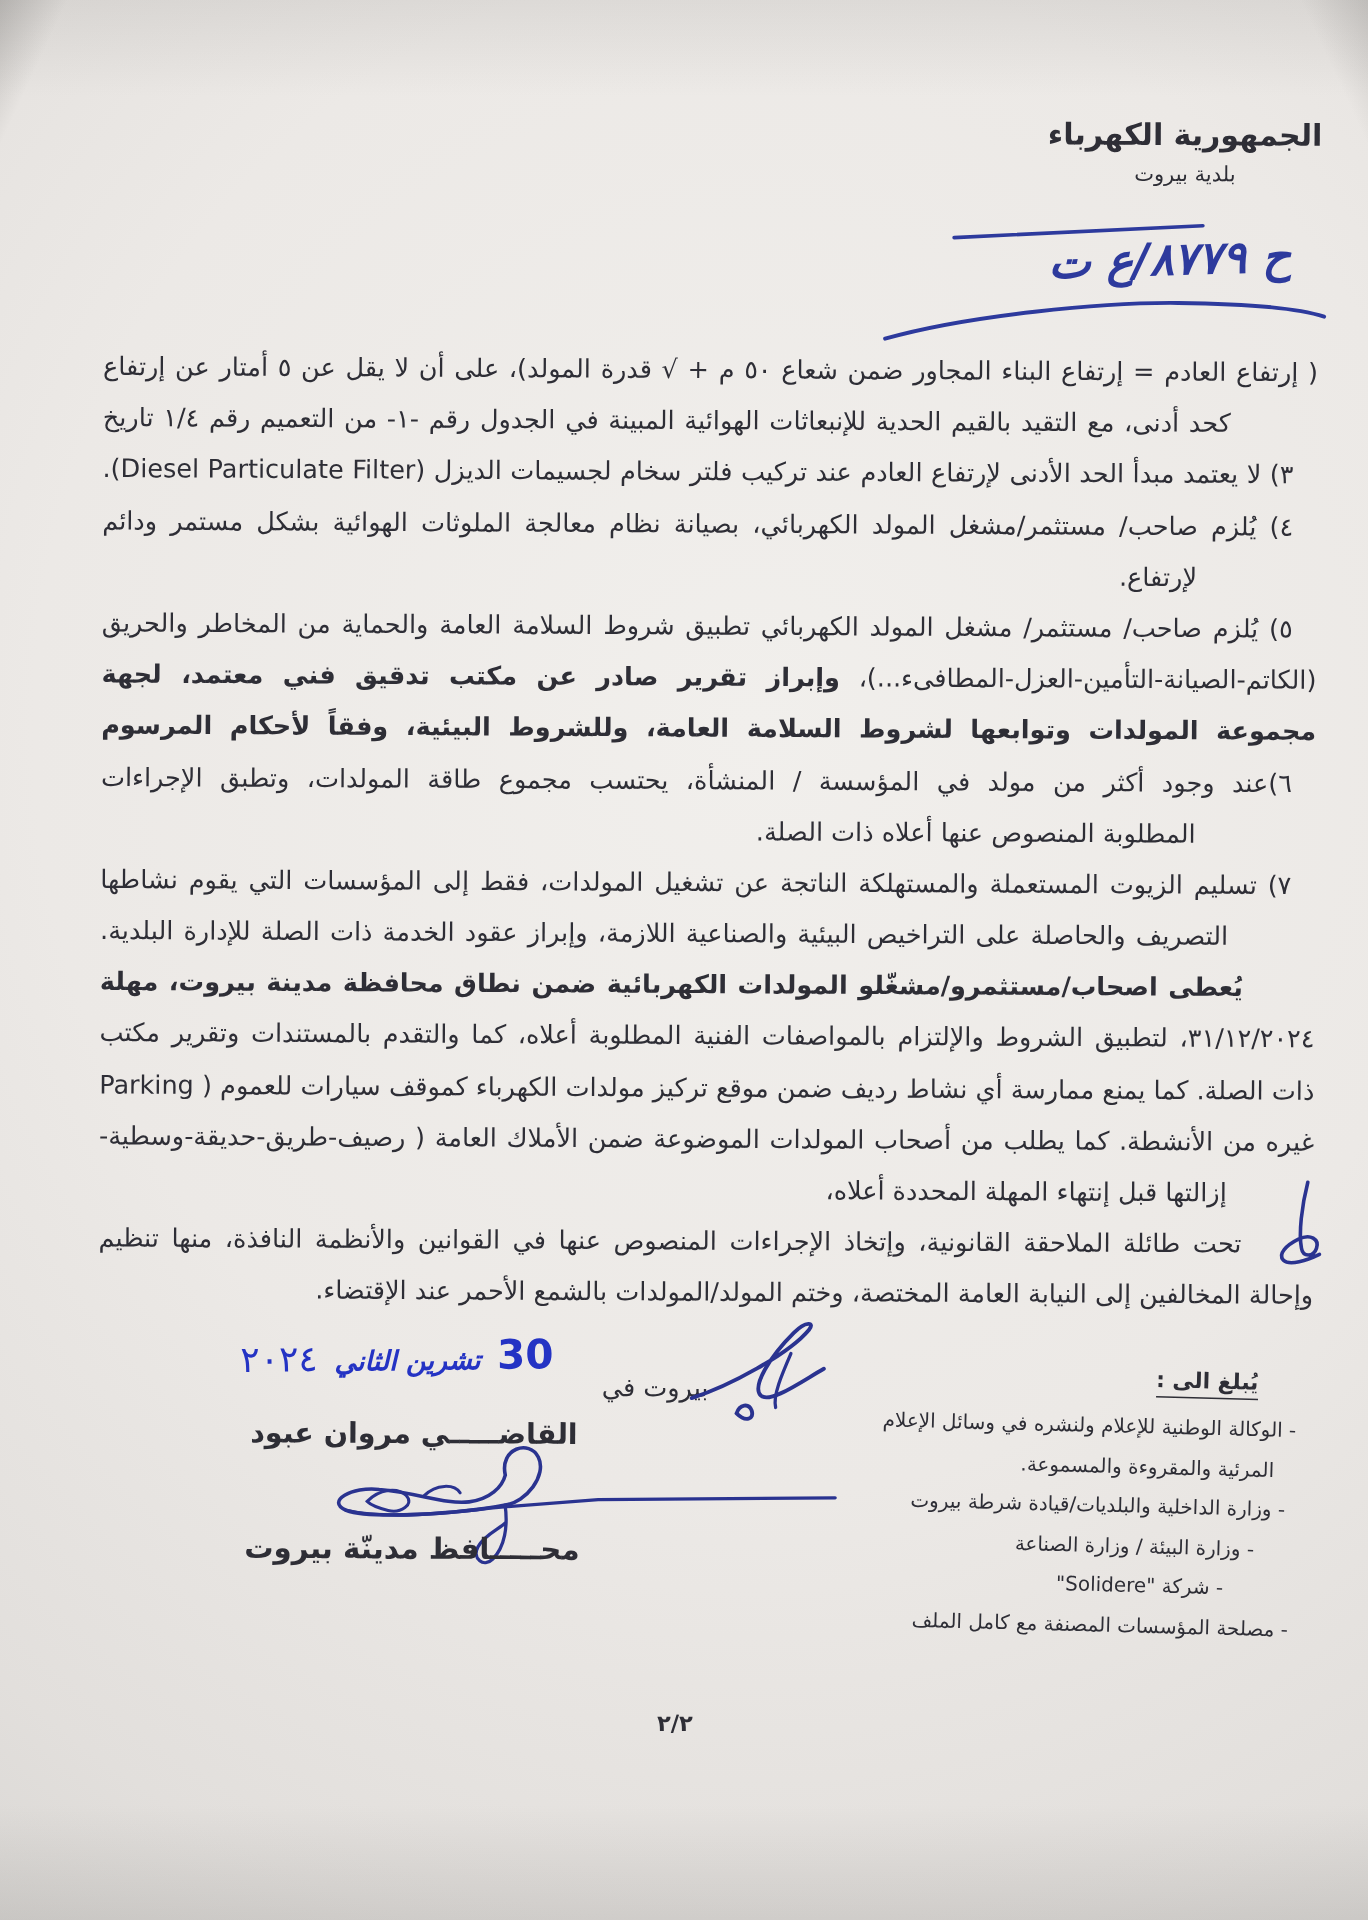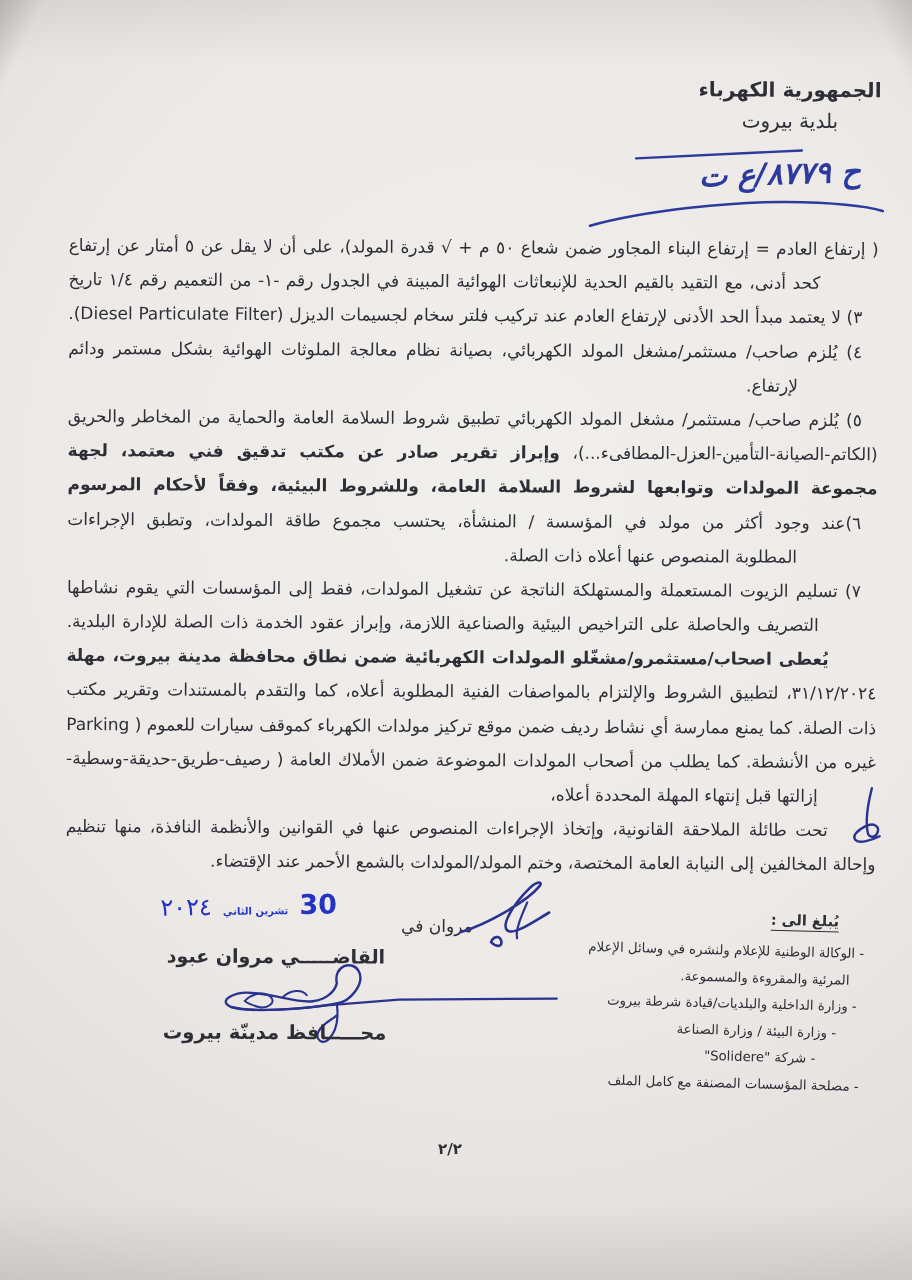--- a/index.html
+++ b/index.html
@@ -16,21 +16,21 @@
       linear-gradient(-115deg, rgba(90,88,86,.20) 0%, rgba(90,88,86,0) 3%),
       linear-gradient(0deg, rgba(120,118,115,.18) 0%, rgba(120,118,115,0) 6%),
       linear-gradient(180deg, rgba(140,138,135,.16) 0%, rgba(140,138,135,0) 5%),
       radial-gradient(125% 95% at 55% 38%, #f1efec 0%, #ece9e6 42%, #e2dfdc 68%, #d4d2cf 88%, #c2c0bd 100%);
   }
   .content{position:absolute;inset:0;transform:rotate(.3deg);transform-origin:50% 0;color:#2e2e36;}
 
   
   .hdr{position:absolute;top:76px;right:30px;text-align:center;}
   .hdr .org1{font-size:20px;font-weight:bold;letter-spacing:.5px;}
-  .hdr .org2{font-size:20px;margin-top:7px;}
+  .hdr .org2{font-size:14px;margin-top:7px;}
 
   
   .ref-wrap{position:absolute;top:142px;right:26px;width:300px;height:90px;transform:rotate(-2deg);}
   .ref-text{
     position:absolute;top:14px;right:24px;
     color:#2d3a9d;font-size:30px;font-style:italic;font-weight:bold;
     letter-spacing:2px;white-space:nowrap;
   }
   .ref-strokes{position:absolute;inset:0;}
 
@@ -46,21 +46,21 @@
   .bline.para{margin-right:48px;}
 
   
   .place{position:absolute;top:916px;left:406px;font-size:17px;}
   .stamp{
     position:absolute;top:890px;left:165px;width:250px;
     color:#2433c4;text-align:left;transform:rotate(-1deg);
     white-space:nowrap;direction:rtl;
   }
   .stamp .d{font-size:27px;font-weight:bold;letter-spacing:3px;}
-  .stamp .m{font-size:10px;font-weight:bold;margin:0 6px;}
+  .stamp .m{font-size:18px;font-style:italic;font-weight:bold;margin:0 6px;}
   .stamp .y{font-size:24px;font-weight:normal;letter-spacing:1px;}
   .signer-name{position:absolute;top:946px;left:158px;width:246px;text-align:center;font-size:19px;font-weight:bold;}
   .signer-role{position:absolute;top:1022px;left:160px;width:240px;text-align:center;font-size:19.5px;font-weight:bold;letter-spacing:.5px;}
   .sig1{position:absolute;top:872px;left:436px;}
   .sig2{position:absolute;top:958px;left:192px;}
   .sig3{position:absolute;top:772px;left:842px;}
 
   
   .notify{position:absolute;top:910px;right:42px;width:312px;transform:rotate(1.2deg);transform-origin:100% 0;}
   .notify-title{display:inline-block;margin-right:26px;font-size:14.5px;font-weight:bold;border-bottom:1.5px solid #2e2e36;padding-bottom:2px;}
@@ -109,21 +109,21 @@
       <div class="bline cont j"><span>التصريف والحاصلة على التراخيص البيئية والصناعية اللازمة، وإبراز عقود الخدمة ذات الصلة للإدارة البلدية.</span></div>
       <div class="bline para j bold"><span class="b">يُعطى اصحاب/مستثمرو/مشغّلو المولدات الكهربائية ضمن نطاق محافظة مدينة بيروت، مهلة أقصاها تاريخ</span></div>
       <div class="bline flush j"><span>٣١/١٢/٢٠٢٤، لتطبيق الشروط والإلتزام بالمواصفات الفنية المطلوبة أعلاه، كما والتقدم بالمستندات وتقرير مكتب التدقيق الفني</span></div>
       <div class="bline flush j"><span>ذات الصلة. كما يمنع ممارسة أي نشاط رديف ضمن موقع تركيز مولدات الكهرباء كموقف سيارات للعموم ( Parking ) مثلاً، أو</span></div>
       <div class="bline flush j"><span>غيره من الأنشطة. كما يطلب من أصحاب المولدات الموضوعة ضمن الأملاك العامة ( رصيف-طريق-حديقة-وسطية-فضلة ... )</span></div>
       <div class="bline cont"><span>إزالتها قبل إنتهاء المهلة المحددة أعلاه،</span></div>
       <div class="bline para j"><span>تحت طائلة الملاحقة القانونية، وإتخاذ الإجراءات المنصوص عنها في القوانين والأنظمة النافذة، منها تنظيم محاضر ضبط،</span></div>
       <div class="bline flush"><span>وإحالة المخالفين إلى النيابة العامة المختصة، وختم المولد/المولدات بالشمع الأحمر عند الإقتضاء.</span></div>
     </div>
 
-  <div class="place">مروان في</div>
+  <div class="place">بيروت في</div>
 
   <div class="stamp">
     <span class="d">30</span>
     <span class="m">تشرين الثاني</span>
     <span class="y">٢٠٢٤</span>
   </div>
 
   <svg class="sig1" width="140" height="88" viewBox="0 0 140 88">
     <path d="M30 60 C 55 52, 95 30, 108 14 C 112 9, 106 8, 98 16 C 82 32, 70 52, 76 58 C 82 64, 104 48, 118 40
              M60 70 C 66 76, 72 74, 70 68 C 68 63, 62 64, 60 70 Z" stroke="#2a3390" stroke-width="2.6" fill="none" stroke-linecap="round"></path>

